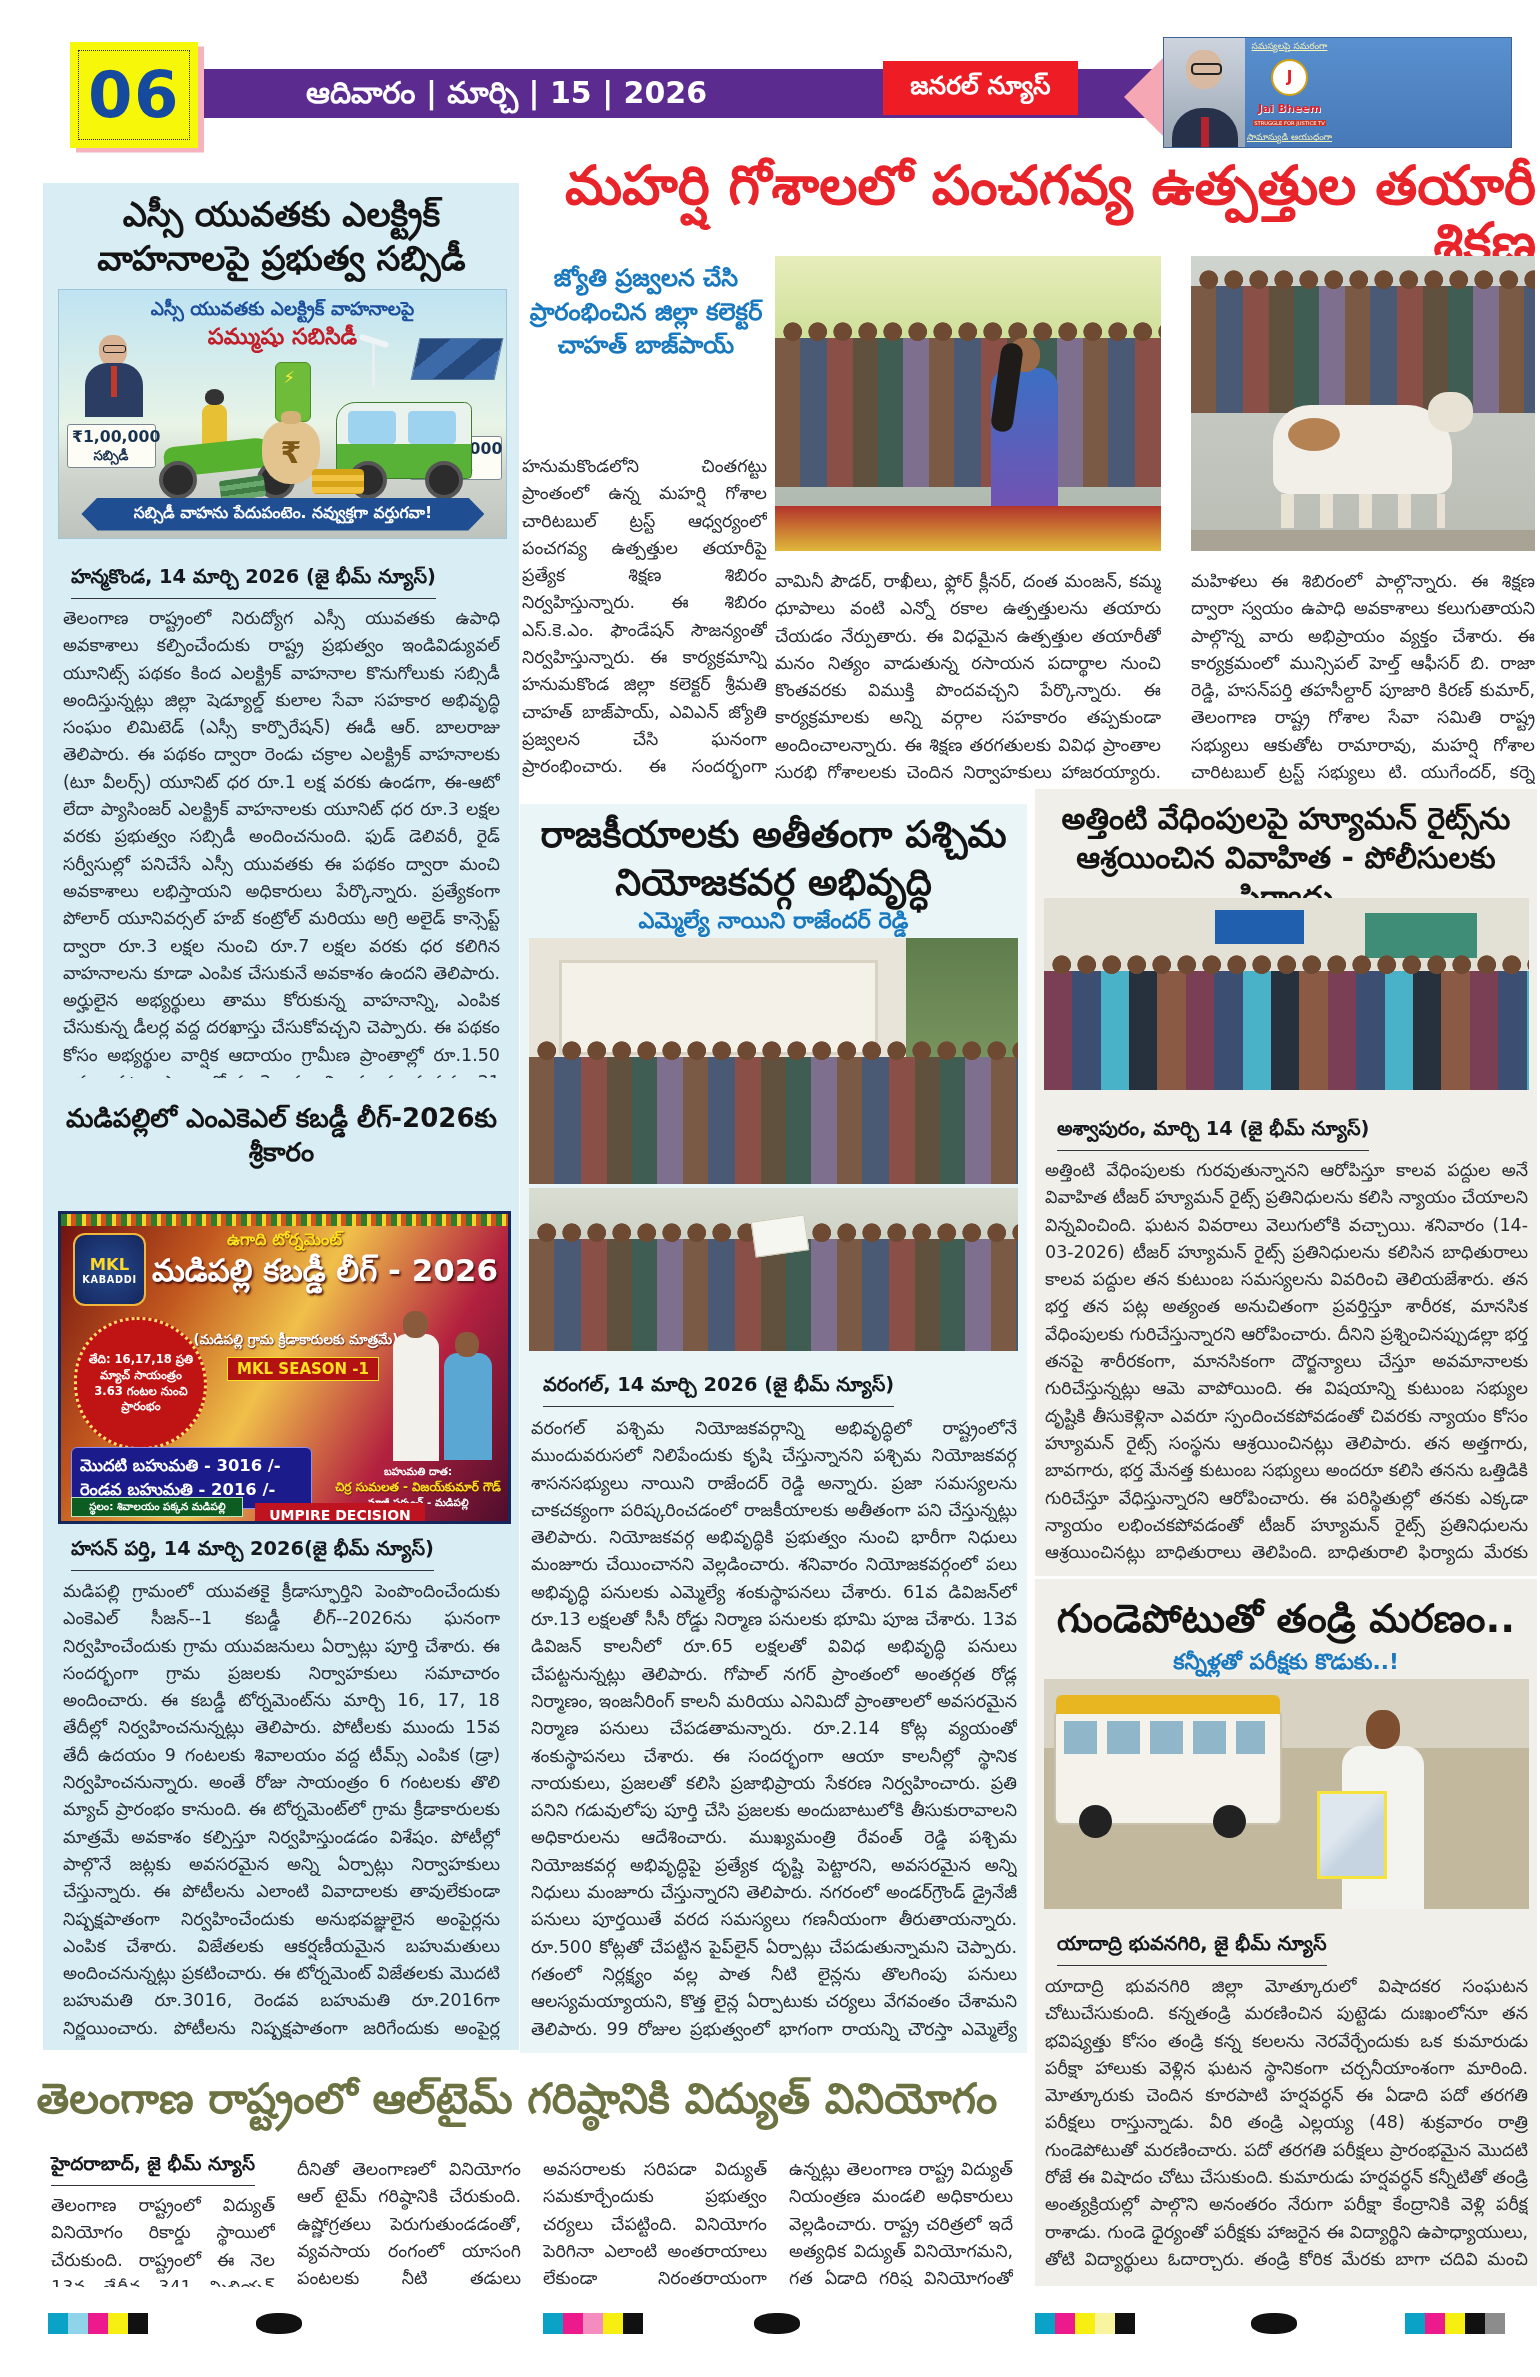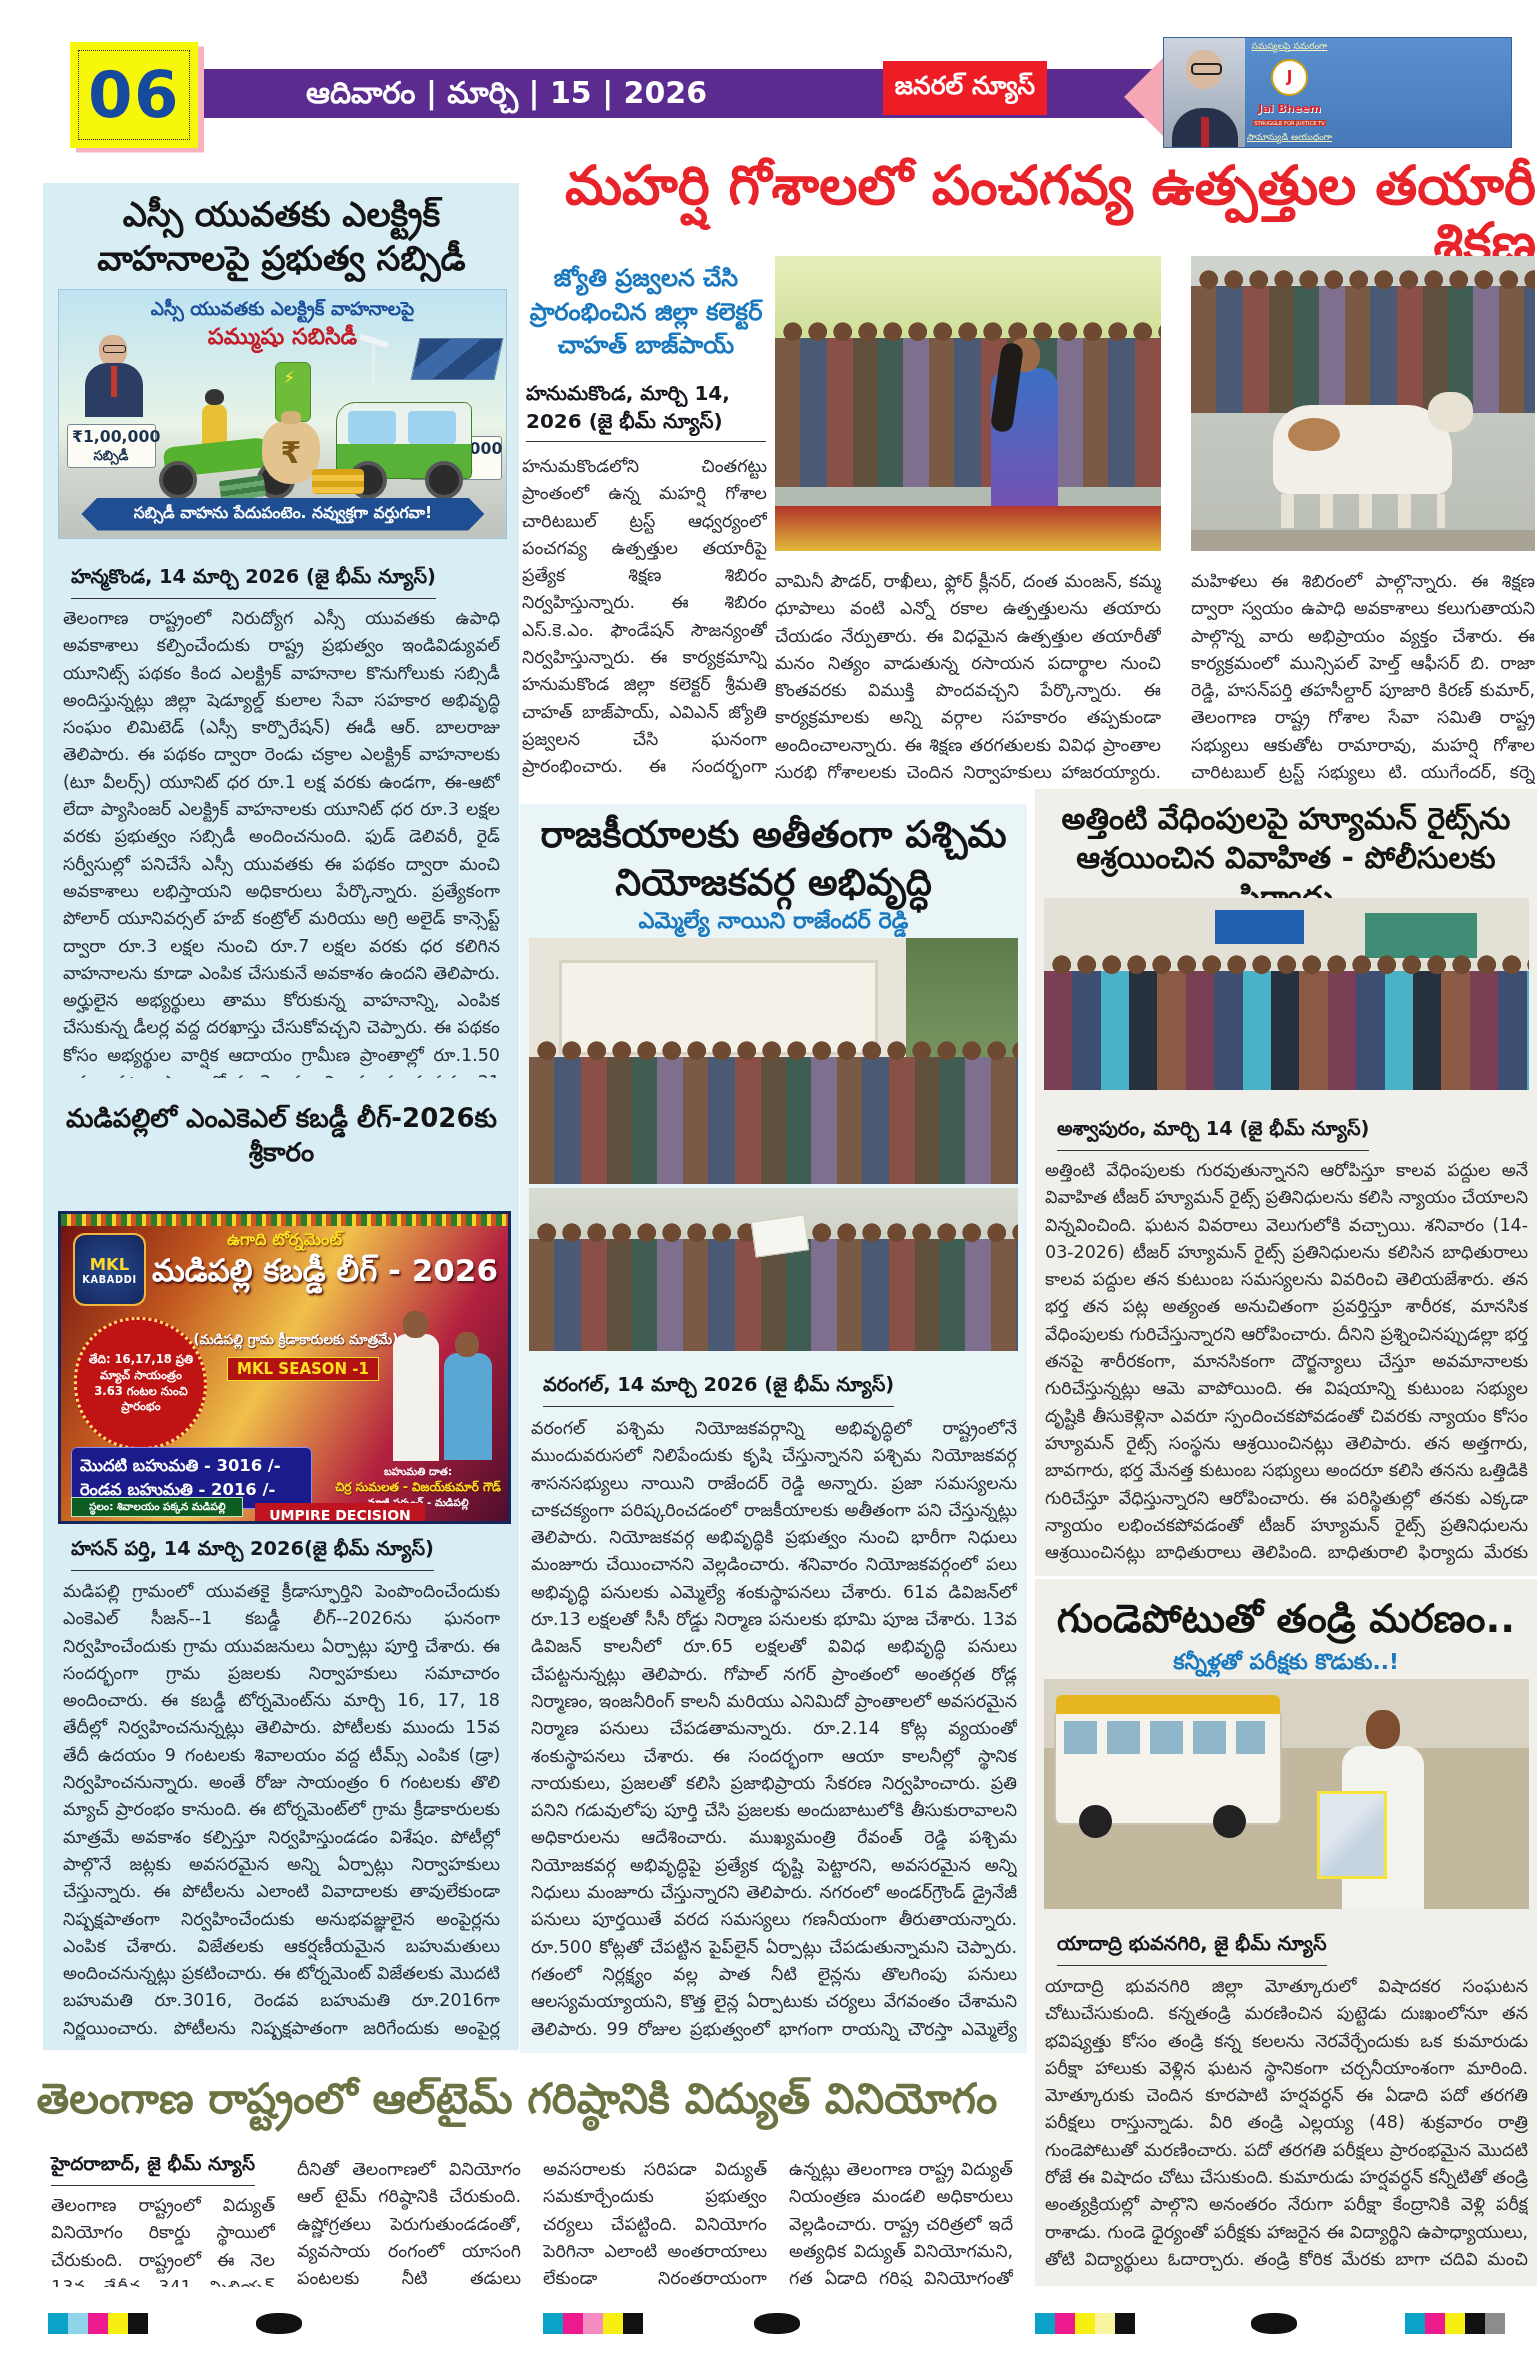--- a/index.html
+++ b/index.html
@@ -7,21 +7,21 @@
         font-family:"DejaVu Sans",sans-serif;color:#23282e;}
   .abs{position:absolute;}
   
   .purple-bar{position:absolute;left:88px;top:69px;width:1096px;height:49px;background:#5b2b90;}
   .pagenum-box{position:absolute;left:70px;top:42px;width:128px;height:106px;background:#f7f70a;
                box-shadow:6px 4.5px 0 #f6b3bd;display:flex;align-items:center;justify-content:center;}
   .pagenum-inner{width:110px;height:88px;border:1.5px dotted #2a2a2a;display:flex;align-items:center;justify-content:center;}
   .pagenum{font-size:64px;font-weight:800;color:#164a9e;letter-spacing:1.5px;}
   .datebar-text{position:absolute;left:268px;top:75px;width:477px;text-align:center;color:#ffffff;
                 font-size:30px;font-weight:700;}
-  .section-box{position:absolute;left:883px;top:61px;width:164px;height:54px;background:#ee1c24;
+  .section-box{position:absolute;left:883px;top:61px;width:195px;height:54px;background:#ee1c24;
                display:flex;align-items:center;justify-content:center;color:#fff;font-size:25px;font-weight:700;}
   .mast-arrow{position:absolute;left:1124px;top:52px;width:0;height:0;
               border-top:45px solid transparent;border-bottom:45px solid transparent;border-right:45px solid #f6a7b4;}
   .masthead{position:absolute;left:1163px;top:37px;width:347px;height:109px;background:linear-gradient(#5a90cf,#4779b8);
             display:flex;align-items:stretch;border:0.7px solid #3c6398;}
   .mast-portrait{width:81px;background:linear-gradient(#cdd4de,#9aa6b4);position:relative;}
   .mast-face{position:absolute;left:22.4px;top:12px;width:36px;height:39px;border-radius:45%;background:#d8b9a2;}
   .mast-glass{position:absolute;left:27px;top:25px;width:27px;height:7.5px;border:2.2px solid #222;border-radius:4.5px;background:transparent;}
   .mast-suit{position:absolute;left:7.5px;bottom:0;width:66px;height:39px;border-radius:30px 30px 0 0;background:#27324a;}
   .mast-tie{position:absolute;left:37px;bottom:0;width:7.5px;height:30px;background:#b32430;}
@@ -255,23 +255,20 @@
     <div class="poster-venue" style="top:auto;">స్థలం: శివాలయం పక్కన మడిపల్లి</div>
     <div class="poster-umpire">UMPIRE DECISION FINAL</div>
   </div>
 
   <div class="abs" style="left:71px;top:1537px;">
     <span class="dateline">హసన్ పర్తి, 14 మార్చి 2026(జై భీమ్ న్యూస్)</span>
   </div>
   <div class="abs body-text" style="left:63px;top:1578px;width:437px;height:462px;overflow:hidden;">మడిపల్లి గ్రామంలో యువతకై క్రీడాస్ఫూర్తిని పెంపొందించేందుకు ఎంకెఎల్ సీజన్--1 కబడ్డీ లీగ్--2026ను ఘనంగా నిర్వహించేందుకు గ్రామ యువజనులు ఏర్పాట్లు పూర్తి చేశారు. ఈ సందర్భంగా గ్రామ ప్రజలకు నిర్వాహకులు సమాచారం అందించారు. ఈ కబడ్డీ టోర్నమెంట్‌ను మార్చి 16, 17, 18 తేదీల్లో నిర్వహించనున్నట్లు తెలిపారు. పోటీలకు ముందు 15వ తేదీ ఉదయం 9 గంటలకు శివాలయం వద్ద టీమ్స్ ఎంపిక (డ్రా) నిర్వహించనున్నారు. అంతే రోజు సాయంత్రం 6 గంటలకు తొలి మ్యాచ్ ప్రారంభం కానుంది. ఈ టోర్నమెంట్‌లో గ్రామ క్రీడాకారులకు మాత్రమే అవకాశం కల్పిస్తూ నిర్వహిస్తుండడం విశేషం. పోటీల్లో పాల్గొనే జట్లకు అవసరమైన అన్ని ఏర్పాట్లు నిర్వాహకులు చేస్తున్నారు. ఈ పోటీలను ఎలాంటి వివాదాలకు తావులేకుండా నిష్పక్షపాతంగా నిర్వహించేందుకు అనుభవజ్ఞులైన అంపైర్లను ఎంపిక చేశారు. విజేతలకు ఆకర్షణీయమైన బహుమతులు అందించనున్నట్లు ప్రకటించారు. ఈ టోర్నమెంట్ విజేతలకు మొదటి బహుమతి రూ.3016, రెండవ బహుమతి రూ.2016గా నిర్ణయించారు. పోటీలను నిష్పక్షపాతంగా జరిగేందుకు అంపైర్ల నిర్ణయమే తుది నిర్ణయంగా ఉంటుందని నిర్వాహకులు తెలిపారు. ప్రతి మ్యాచ్ సాయంత్రం 5.30 గంటల నుంచి ప్రారంభం అవుతాయని వెల్లడించారు. గ్రామ ప్రజలు, క్రీడాభిమానులు పెద్ద సంఖ్యలో హాజరై పోటీలను విజయవంతం చేయాలని నిర్వాహకులు కోరారు. ఈ కార్యక్రమం ద్వారా గ్రామంలో క్రీడా సంస్కృతి మరింత అభివృద్ధి చెందుతుందని వారు ఆశాభావం వ్యక్తం చేశారు.</div>
 
   <div class="abs lead-blue" style="left:526px;top:262px;width:240px;font-size:24px;line-height:1.4;">జ్యోతి ప్రజ్వలన చేసి ప్రారంభించిన జిల్లా కలెక్టర్ చాహత్ బాజ్‌పాయ్</div>
-  <div class="abs" style="left:526px;top:379px;width:240px;">
-    <span class="dateline" style="font-size:20px;line-height:1.4;">హనుమకొండ, మార్చి 14, 2026 (జై భీమ్ న్యూస్)</span>
-  </div>
   <div class="abs body-text" style="left:522px;top:453px;width:245px;height:332px;overflow:hidden;">హనుమకొండలోని చింతగట్టు ప్రాంతంలో ఉన్న మహర్షి గోశాల చారిటబుల్ ట్రస్ట్ ఆధ్వర్యంలో పంచగవ్య ఉత్పత్తుల తయారీపై ప్రత్యేక శిక్షణ శిబిరం నిర్వహిస్తున్నారు. ఈ శిబిరం ఎస్.కె.ఎం. ఫౌండేషన్ సౌజన్యంతో నిర్వహిస్తున్నారు. ఈ కార్యక్రమాన్ని హనుమకొండ జిల్లా కలెక్టర్ శ్రీమతి చాహత్ బాజ్‌పాయ్, ఎవిఎన్ జ్యోతి ప్రజ్వలన చేసి ఘనంగా ప్రారంభించారు. ఈ సందర్భంగా కలెక్టర్ మాట్లాడుతూ, గోశాలలు కేవలం గోవులను సంరక్షించే ఆశ్రయాల కల్పించే స్థలాలుగా మాత్రమే కాకుండా, ప్రకృతి స్నేహపూర్వక ఉత్పత్తుల తయారీ కేంద్రాలుగా మారాలని అన్నారు. పాలు, పెరుగు, నెయ్యి, మూత్రం, పేడ వంటి పదార్థాలతో పంచగవ్యను తయారు చేయడం ద్వారా ఎంతో మేలు జరుగుతుందని తెలిపారు. గోవుల నుంచి లభించే ఈ సహజ పదార్థాలతో గవ్యం, ప్రమిదలు, ప్రమదలు, ధూపస్టిక్స్ తయారు చేయవచ్చని పేర్కొన్నారు.</div>
 
   <div class="photo" style="left:775px;top:256px;width:386px;height:295px;">
     <div class="banner-strip" style="height:82px;"></div>
     <div class="crowd" style="top:82px;height:149px;"></div>
     <div class="figure-blue" style="left:216px;top:112px;"></div>
     <div class="abs" style="left:0;bottom:0;width:100%;height:45px;background:linear-gradient(#b3342b,#e0b83a);"></div>
   </div>
 
   <div class="photo" style="left:1191px;top:256px;width:344px;height:295px;background:linear-gradient(#cfd4cf,#b9bdb4);">

